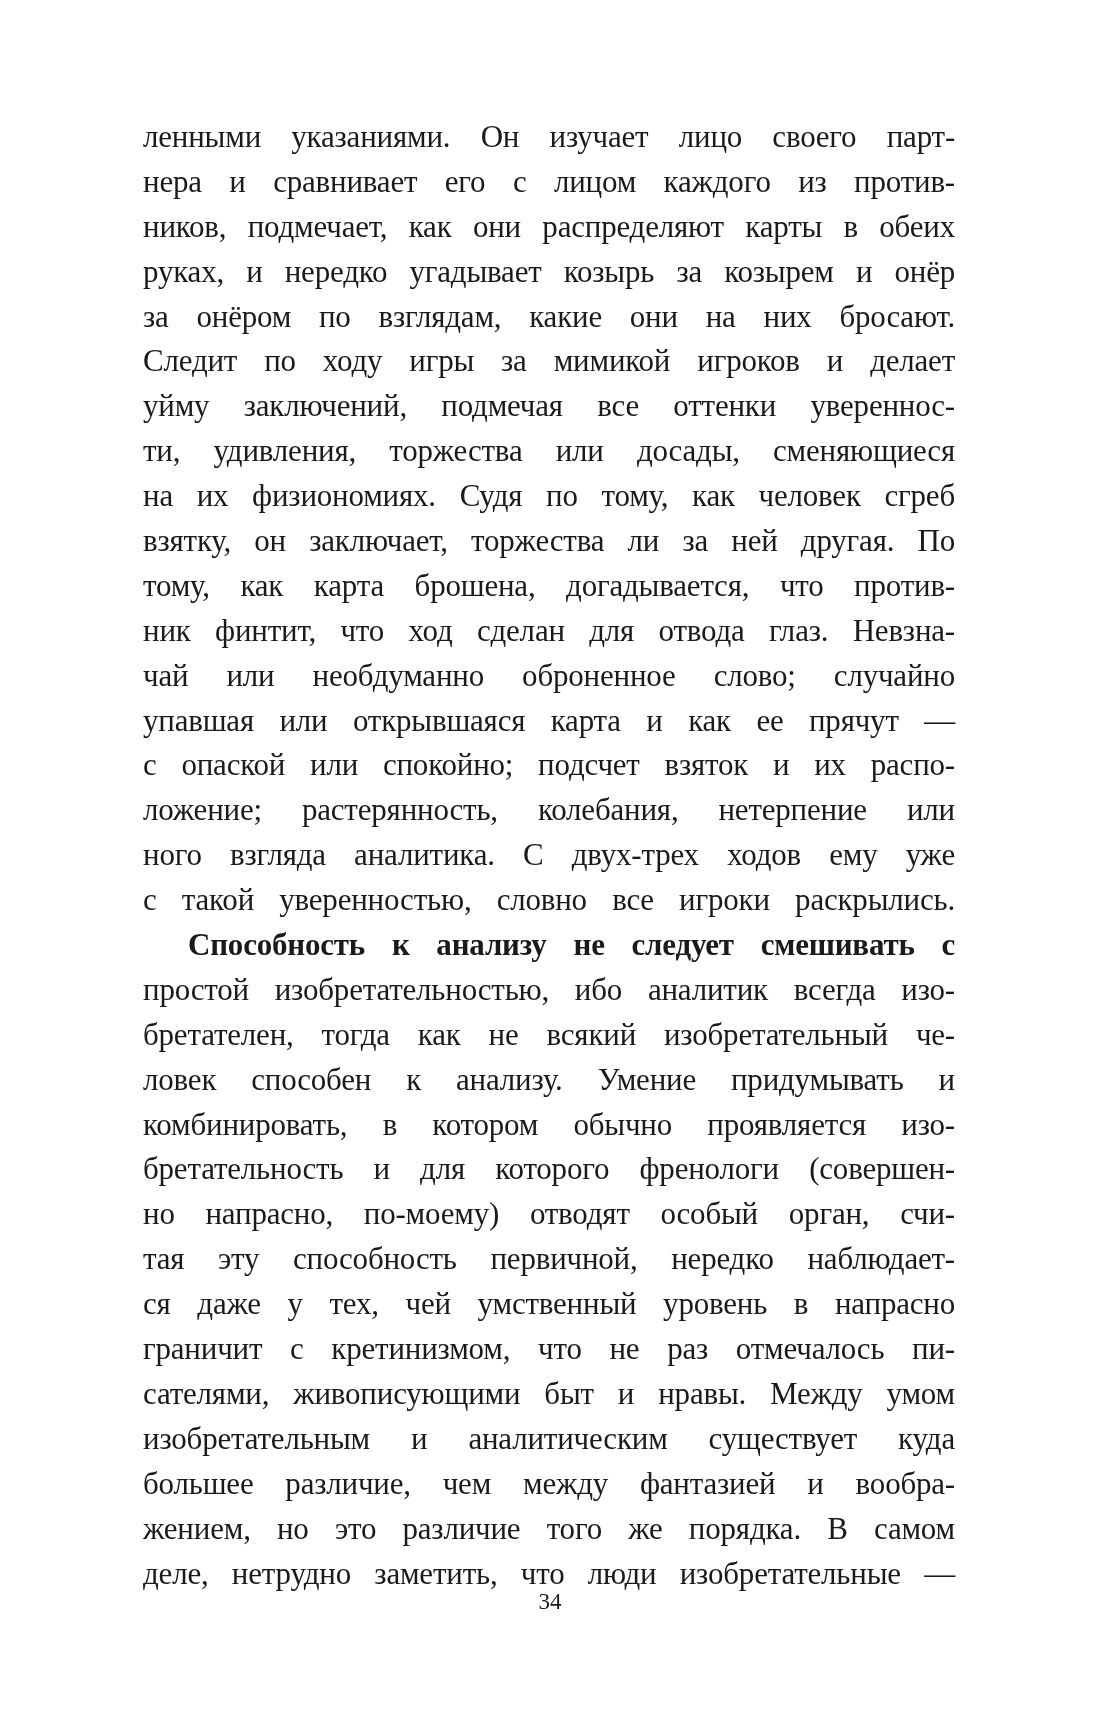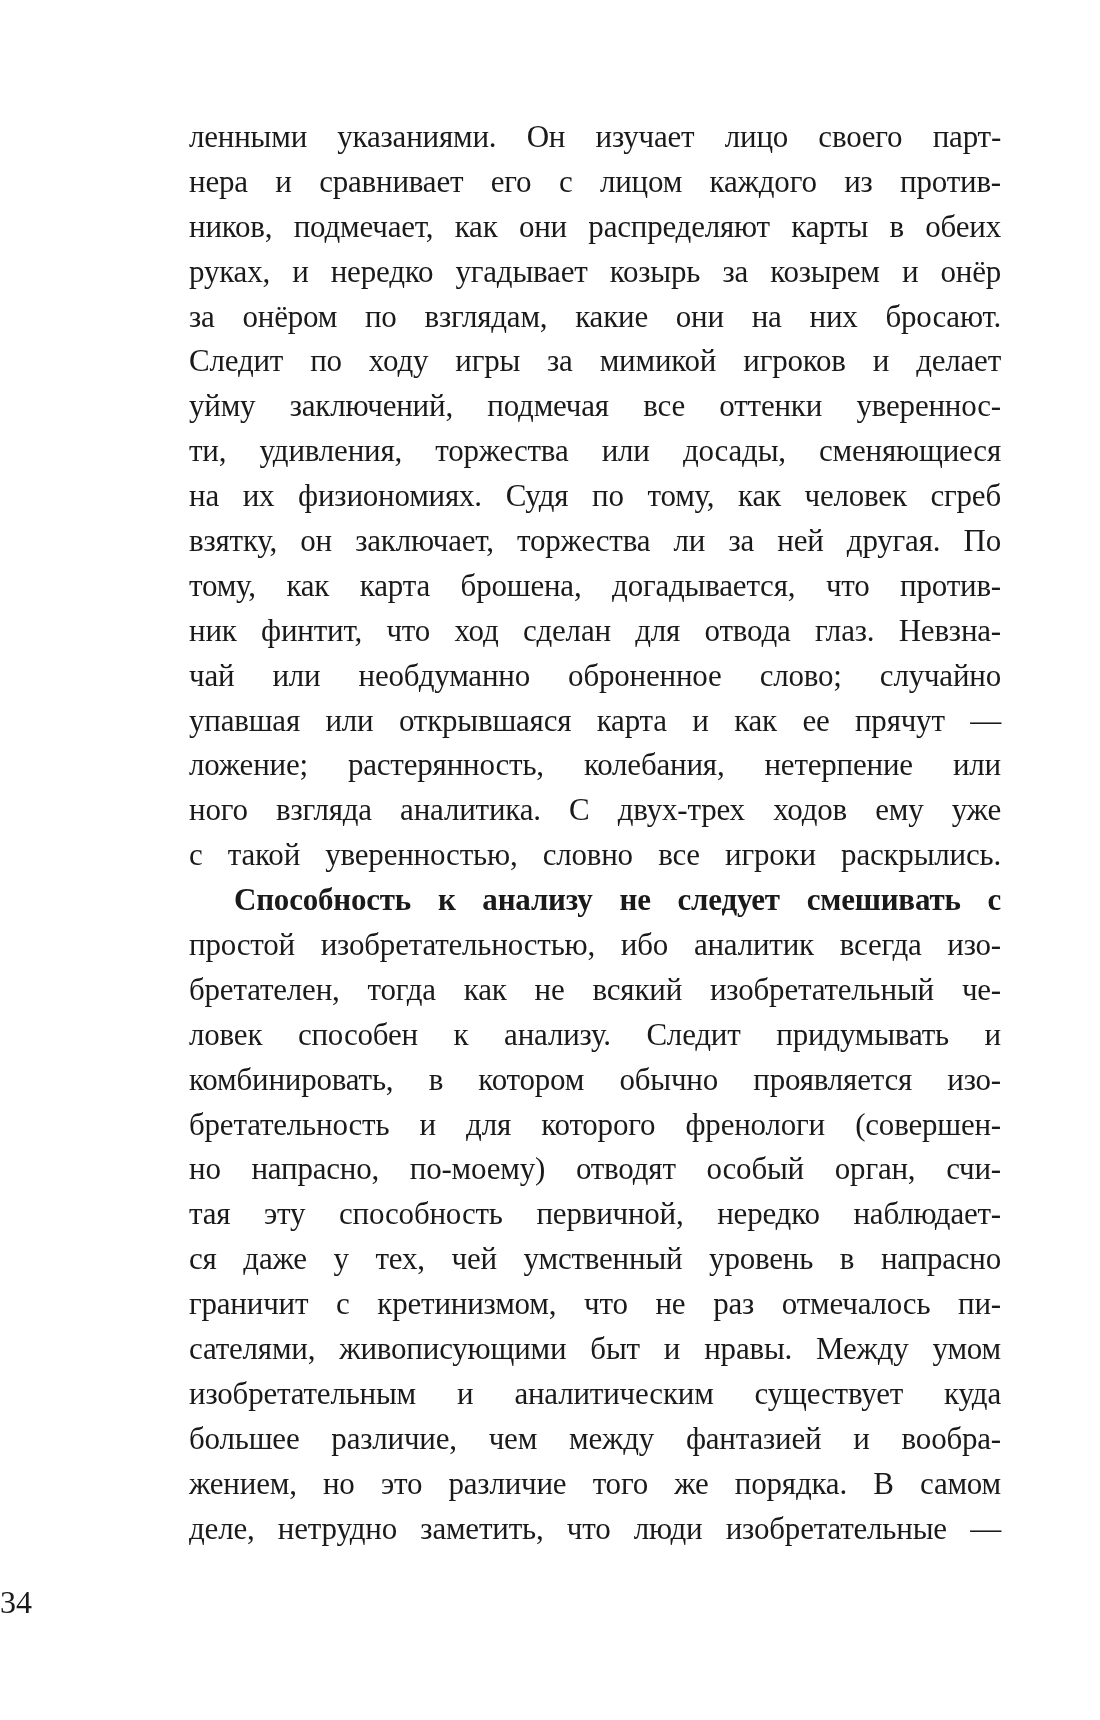--- a/index.html
+++ b/index.html
@@ -20,21 +20,20 @@
       left: 0; top: 0;
       width: 1100px;
       height: 1720px;
       background: #ffffff;
     }
     .text-block {
       position: absolute;
       left: 143px;
       top: 115px;
       width: 812px;
-      margin-left: 46px;
     }
     .line {
       display: block;
       height: 44.9px;
       line-height: 44.9px;
       font-size: 31px;
       text-align: justify;
       text-align-last: justify;
       white-space: nowrap;
       overflow: visible;
@@ -42,21 +41,22 @@
     }
     .line.indent {
       text-indent: 45px;
       font-weight: bold;
     }
     .page-number {
       position: absolute;
       left: 0;
       width: 1100px;
       top: 1584px;
-      font-size: 32px;
+      text-align: center;
+      font-size: 23px;
       line-height: 36px;
       color: #1a1a1a;
     }
   </style>
 </head>
 <body>
 
 <div class="page">
   <div class="text-block">
 
@@ -68,30 +68,31 @@
       <span class="line">за онёром по взглядам, какие они на них бросают.</span>
       <span class="line">Следит по ходу игры за мимикой игроков и делает</span>
       <span class="line">уйму заключений, подмечая все оттенки увереннос-</span>
       <span class="line">ти, удивления, торжества или досады, сменяющиеся</span>
       <span class="line">на их физиономиях. Судя по тому, как человек сгреб</span>
       <span class="line">взятку, он заключает, торжества ли за ней другая. По</span>
       <span class="line">тому, как карта брошена, догадывается, что против-</span>
       <span class="line">ник финтит, что ход сделан для отвода глаз. Невзна-</span>
       <span class="line">чай или необдуманно оброненное слово; случайно</span>
       <span class="line">упавшая или открывшаяся карта и как ее прячут —</span>
+      <span class="line">с опаской или спокойно; подсчет взяток и их распо-</span>
       <span class="line">ложение; растерянность, колебания, нетерпение или</span>
       <span class="line">ного взгляда аналитика. С двух-трех ходов ему уже</span>
       <span class="line">с такой уверенностью, словно все игроки раскрылись.</span>
     </div>
 
     <div>
       <span class="line indent">Способность к анализу не следует смешивать с</span>
       <span class="line">простой изобретательностью, ибо аналитик всегда изо-</span>
       <span class="line">бретателен, тогда как не всякий изобретательный че-</span>
-      <span class="line">ловек способен к анализу. Следит придумывать и</span>
+      <span class="line">ловек способен к анализу. Умение придумывать и</span>
       <span class="line">комбинировать, в котором обычно проявляется изо-</span>
       <span class="line">бретательность и для которого френологи (совершен-</span>
       <span class="line">но напрасно, по-моему) отводят особый орган, счи-</span>
       <span class="line">тая эту способность первичной, нередко наблюдает-</span>
       <span class="line">ся даже у тех, чей умственный уровень в напрасно</span>
       <span class="line">граничит с кретинизмом, что не раз отмечалось пи-</span>
       <span class="line">сателями, живописующими быт и нравы. Между умом</span>
       <span class="line">изобретательным и аналитическим существует куда</span>
       <span class="line">большее различие, чем между фантазией и вообра-</span>
       <span class="line">жением, но это различие того же порядка. В самом</span>

